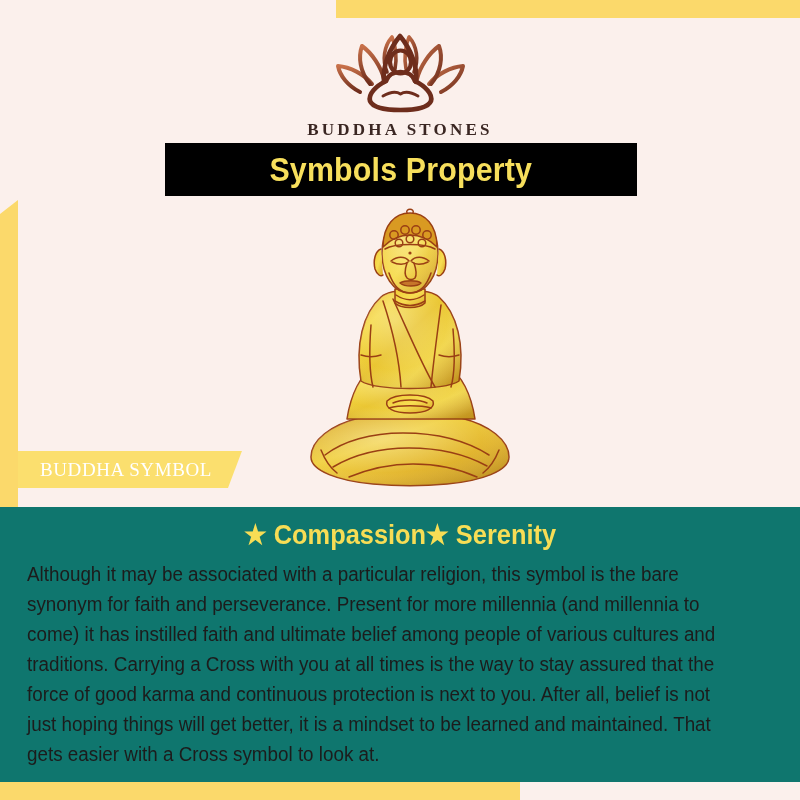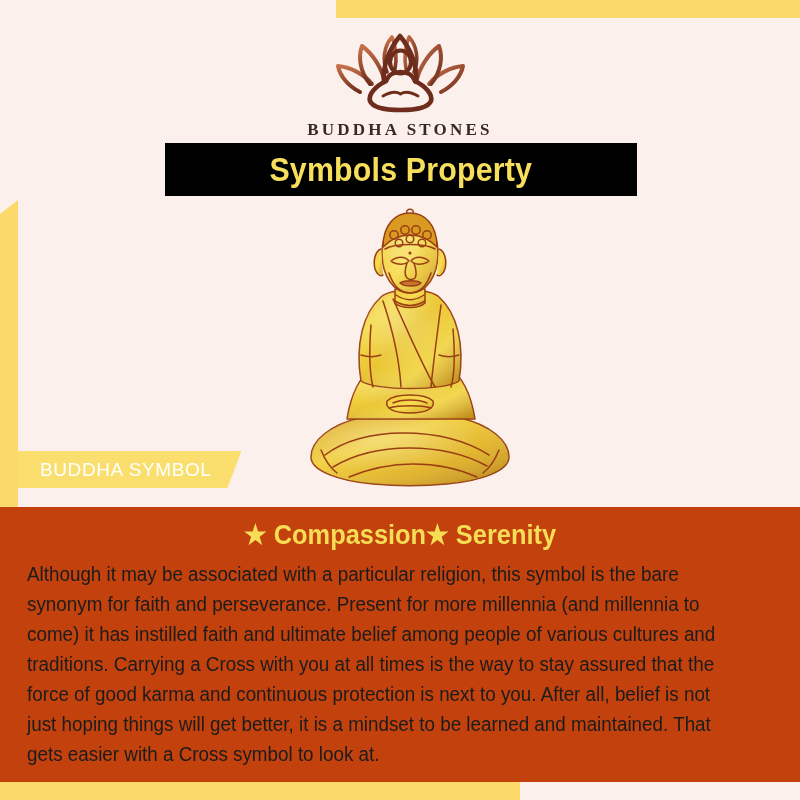--- a/index.html
+++ b/index.html
@@ -122,32 +122,32 @@
     padding: 0 30px 0 22px;
     background: #fbdf6e;
     display: flex;
     align-items: center;
     clip-path: polygon(0 0, 100% 0, calc(100% - 14px) 100%, 0 100%);
   }
   .symbol-tag-text {
     font-size: 19px;
     color: #ffffff;
     letter-spacing: 0.6px;
-    font-family: Liberation Sans, sans-serif;
+    font-family: Liberation Serif, serif;
     white-space: nowrap;
   }
 
   
   .panel {
     position: absolute;
     left: 0;
     top: 507px;
     width: 800px;
     height: 275px;
-    background: #c2410c;
+    background: #0f766e;
   }
 
   .subtitle {
     margin: 12px 0 0 0;
     text-align: center;
     font-size: 27px;
     font-weight: 700;
     color: #f7dd55;
     font-family: "Liberation Sans Narrow", "Liberation Sans", sans-serif;
     transform: scaleX(0.94);

